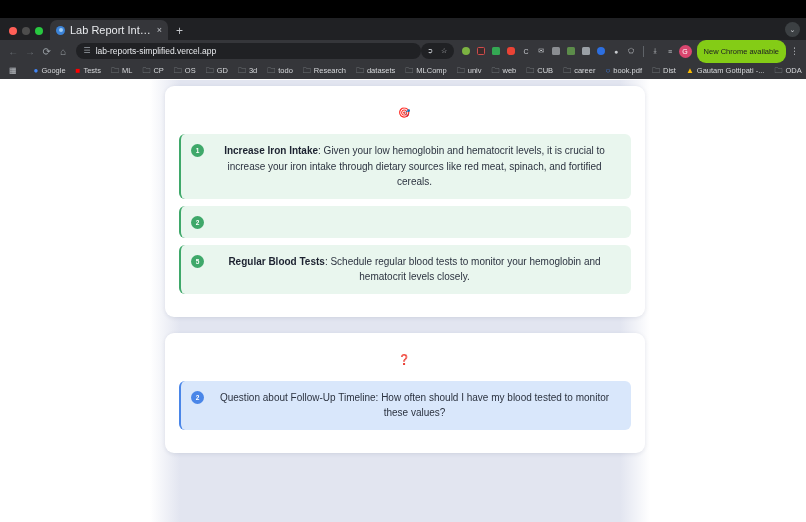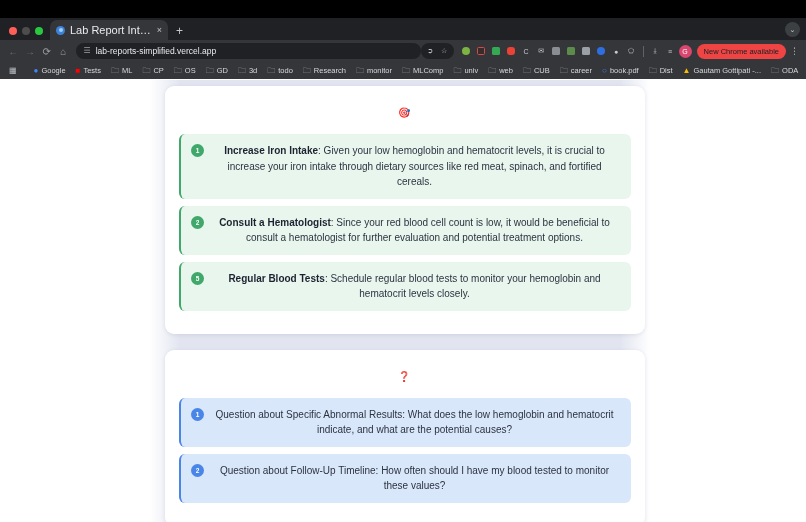--- a/index.html
+++ b/index.html
@@ -94,22 +94,22 @@
   .ticon {
     width: 13px; height: 13px; border-radius: 50%;
     display: flex; align-items: center; justify-content: center;
     font-size: 7px; color: #c8cbcf; cursor: pointer; flex: 0 0 auto;
   }
   .sq { width: 8px; height: 8px; border-radius: 1.5px; }
   .cir { width: 8px; height: 8px; border-radius: 50%; }
   .divider-v { width: 1px; height: 11px; background: #5f6368; margin: 0 3px; }
 
   .chrome-pill {
-    background: #ef4444; color: #202124; border-radius: 9px;
-    height: 15px; display: flex; align-items: center; padding: 0 7px;
+    background: #84cc16; color: #202124; border-radius: 9px;
+    height: 23px; display: flex; align-items: center; padding: 0 7px;
     font-size: 7.5px; margin-left: 3px; cursor: pointer; white-space: nowrap;
   }
   .kebab { color: #c8cbcf; font-size: 9px; padding: 0 2px; cursor: pointer; letter-spacing: 0; }
 
   .bookmarks {
     height: 17px; background: #35363a;
     display: flex; align-items: center; gap: 0px; padding: 0 5px;
     font-size: 7.5px; color: #d6d8db;
   }
   .bm {
@@ -292,21 +292,21 @@
         <span class="bm">
           <span class="bm-folder">🗀</span>
           <span>todo</span>
         </span>
         <span class="bm">
           <span class="bm-folder">🗀</span>
           <span>Research</span>
         </span>
         <span class="bm">
           <span class="bm-folder">🗀</span>
-          <span>monitor</span>
+          <span>datasets</span>
         </span>
         <span class="bm">
           <span class="bm-folder">🗀</span>
           <span>MLComp</span>
         </span>
         <span class="bm">
           <span class="bm-folder">🗀</span>
           <span>univ</span>
         </span>
         <span class="bm">
@@ -352,39 +352,34 @@
         <h2 class="card-title">
           <span class="title-emoji">🎯</span>
         </h2>
         <div id="rec-list">
             <div class="item rec">
               <span class="badge green">1</span>
               <div class="item-text"><b>Increase Iron Intake</b><span>: Given your low hemoglobin and hematocrit levels, it is crucial to increase your iron intake through dietary sources like red meat, spinach, and fortified cereals.</span></div>
             </div>
             <div class="item rec">
               <span class="badge green">2</span>
-              <div class="item-text"><b>Consult a Hematologist</b><span>: Since your red blood cell count is low, it would be beneficial to consult a hematologist for further evaluation and potential treatment options.</span></div>
             </div>
             <div class="item rec">
               <span class="badge green">5</span>
               <div class="item-text"><b>Regular Blood Tests</b><span>: Schedule regular blood tests to monitor your hemoglobin and hematocrit levels closely.</span></div>
             </div>
           </div>
       </section>
 
       <section class="card">
         <h2 class="card-title">
           <span class="title-emoji">❓</span>
         </h2>
         <div id="q-list">
             <div class="item q">
-              <span class="badge blue">1</span>
-              <div class="item-text">Question about Specific Abnormal Results: What does the low hemoglobin and hematocrit indicate, and what are the potential causes?</div>
-            </div>
-            <div class="item q">
               <span class="badge blue">2</span>
               <div class="item-text">Question about Follow-Up Timeline: How often should I have my blood tested to monitor these values?</div>
             </div>
           </div>
       </section>
 
     </div>
   </div>
 </div>
 

